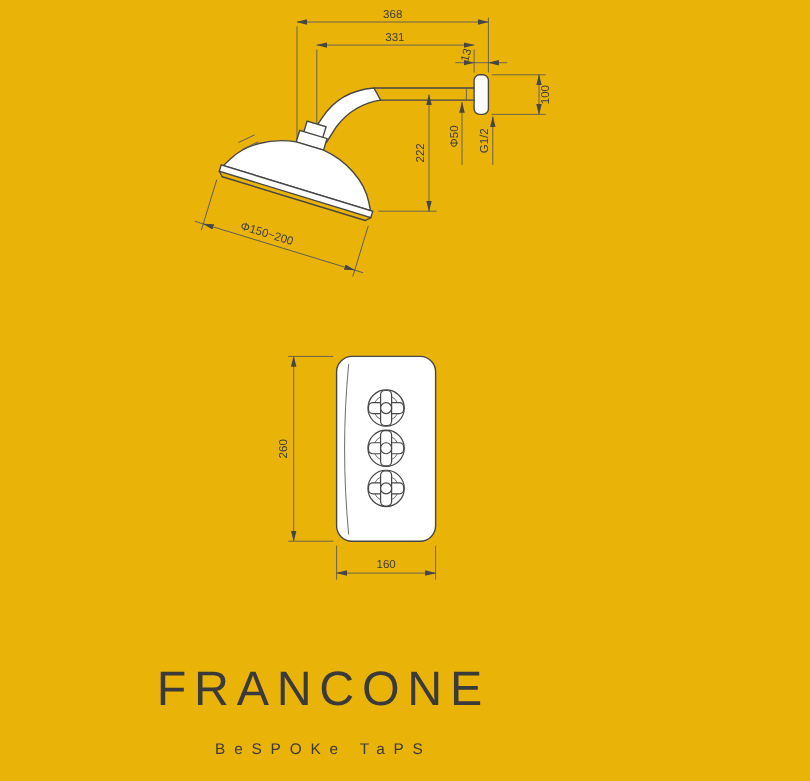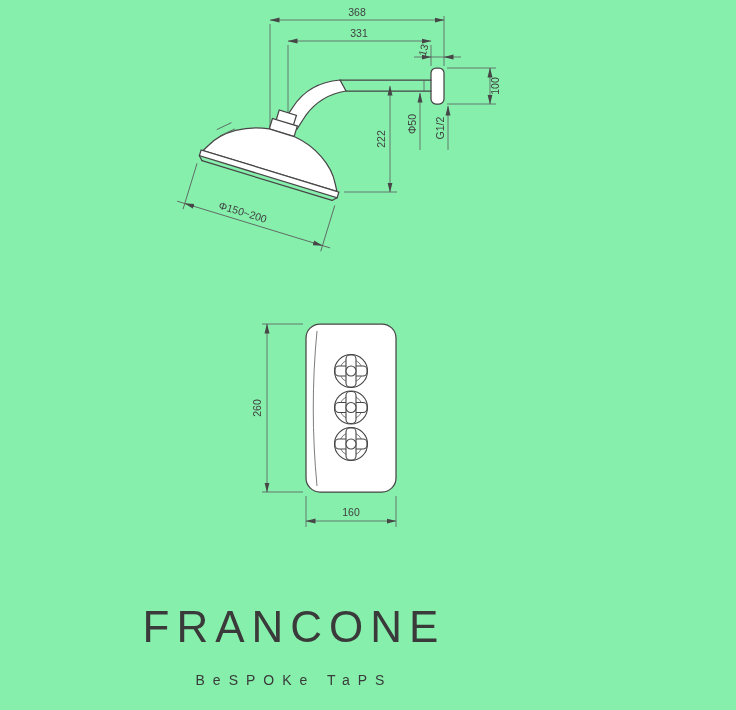--- a/index.html
+++ b/index.html
@@ -1,18 +1,18 @@
 <!DOCTYPE html>
 <html><head>
 <meta charset="utf-8">
 <style>
   * { box-sizing: border-box; }
   html,body { margin:0; padding:0; background:#ffffff; }
   body { width:736px; height:710px; font-family:"Liberation Sans", sans-serif; }
-  .page { position:relative; width:736px; height:710px; background:#86efac; overflow:hidden; }
+  .page { position:relative; width:736px; height:710px; background:#eab308; overflow:hidden; }
 
   svg { display:block; }
   svg text { font-family:"Liberation Sans", sans-serif; font-size:10.5px; fill:#3f3f3f; }
 
   .obj   { stroke:#464646; stroke-width:1.25; fill:none; stroke-linecap:round; }
   .objf  { stroke:#464646; stroke-width:1.25; fill:#ffffff; }
   .objf2 { stroke:#464646; stroke-width:1.1;  fill:#ffffff; }
   .thin  { stroke:#5a5a5a; stroke-width:0.8; fill:none; }
 
   .logo { position:absolute; top:602px; left:0; width:588px; text-align:center; }

